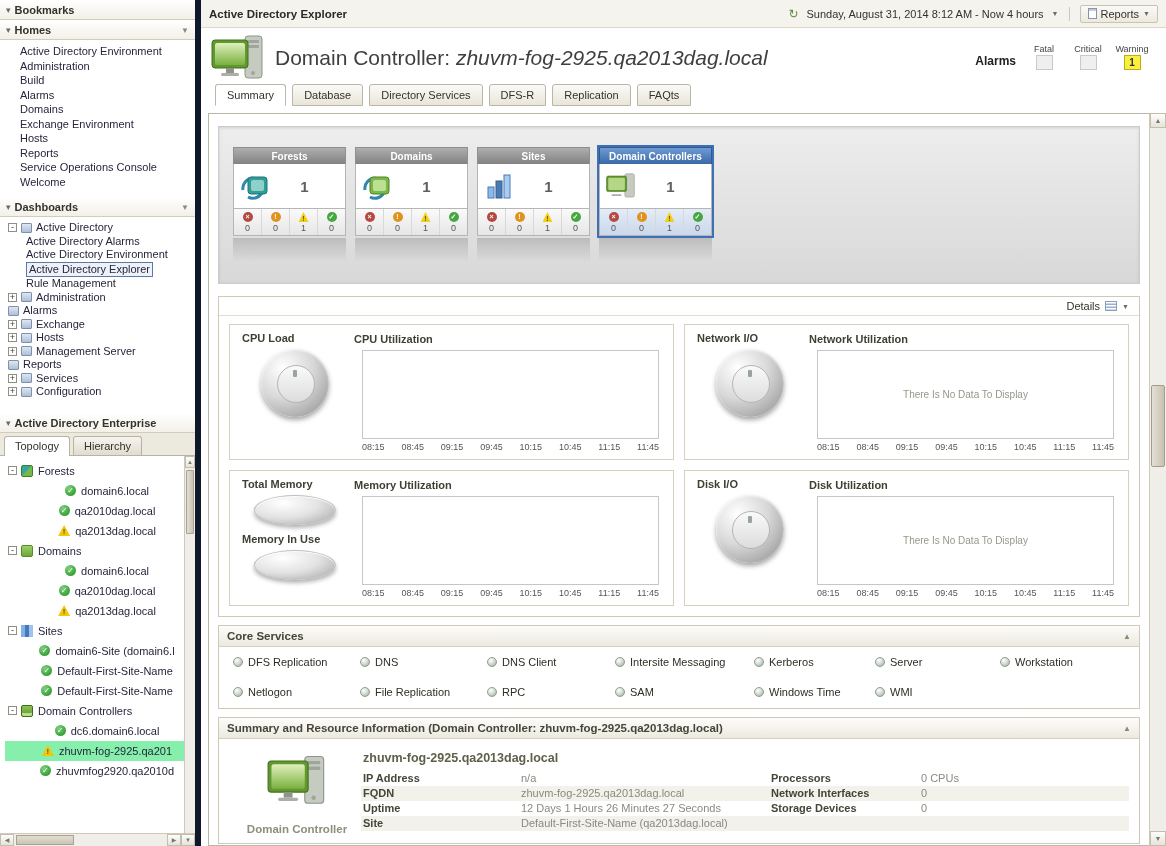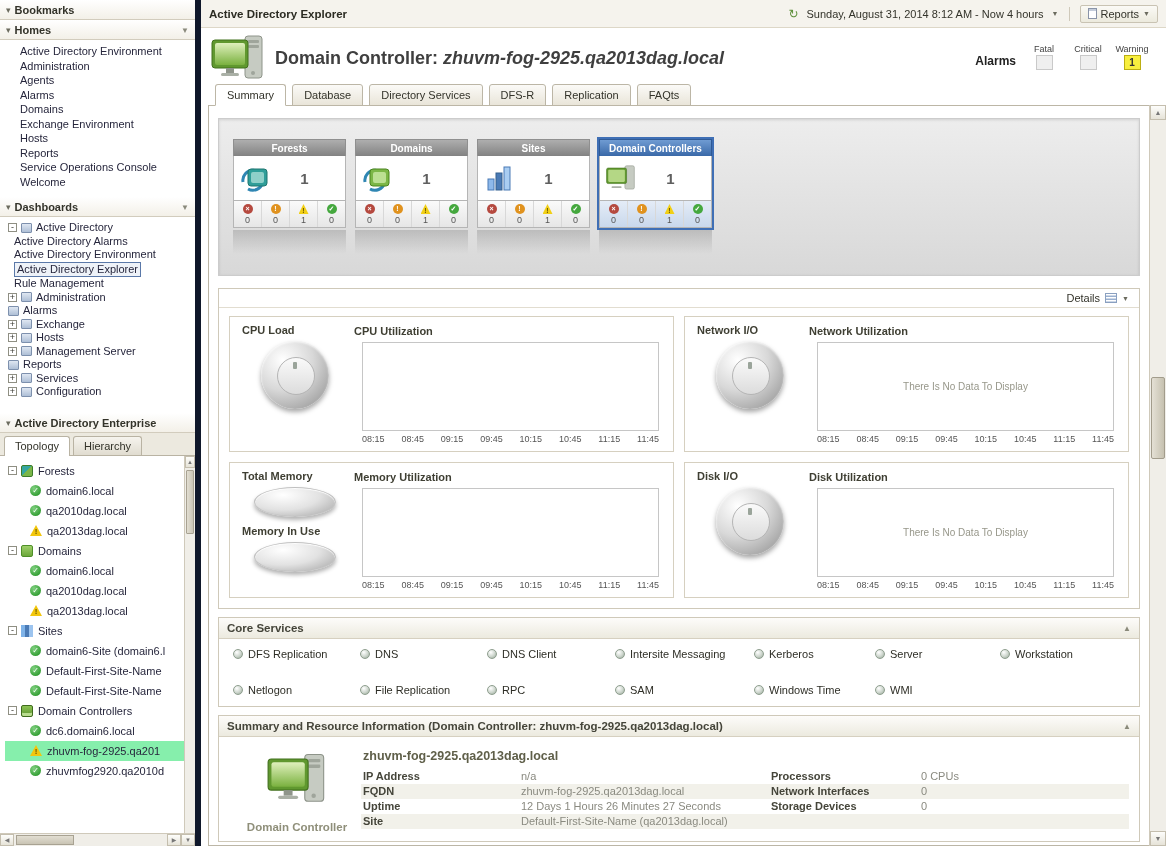--- a/index.html
+++ b/index.html
@@ -13,34 +13,34 @@
   .tw { color:#6b6b5e; font-size:9px; margin-right:4px; }
   .tw::before { content:"▾"; }
   .sec-title { font-weight:bold; color:#33332a; flex:1; font-size:11px; }
   .sec-caret { color:#8a8a7c; font-size:8px; }
   .sec-caret::before { content:"▼"; }
   .side-empty { padding:5px 6px 6px 20px; color:#3a3a30; }
   .homes-list { padding:4px 0 8px 0; }
   .side-item { padding:1px 4px 1px 20px; line-height:12.5px; color:#26263c; cursor:pointer; white-space:nowrap; }
   .dash-tree { padding:4px 0 14px 0; }
   .trow { display:flex; align-items:center; padding:0 2px 0 8px; line-height:13.5px; white-space:nowrap; cursor:pointer; }
-  .trow.lvl1 { padding-left:14px; }
+  .trow.lvl1 { padding-left:26px; }
   .tg { display:inline-block; width:9px; height:9px; border:1px solid #8f8f83; background:#fff; color:#3c3c34; font-size:9px; line-height:7px; text-align:center; margin-right:4px; flex:none; }
   .tg.minus::before { content:"-"; }
   .tg.plus::before { content:"+"; }
   .fico { display:inline-block; width:11px; height:10px; background:linear-gradient(#dfe7f2,#aebfd6); border:1px solid #7d90ad; border-radius:1px; margin-right:4px; flex:none; }
   .tlabel { color:#26263c; }
   .tlabel.selected { border:1px solid #5a78a8; background:#eef2f8; padding:0 2px; }
   .stabs { display:flex; border-bottom:1px solid #b9b3a3; background:#ece9df; padding:3px 4px 0 4px; }
   .stab { padding:3px 10px 2px 10px; border:1px solid #b9b3a3; border-bottom:none; border-radius:3px 3px 0 0; background:linear-gradient(#f6f4ee,#e0dcd0); margin-right:3px; color:#33332a; cursor:pointer; }
   .stab.active { background:#fff; margin-bottom:-1px; padding-bottom:4px; }
   .ent-wrap { flex:1; position:relative; overflow:hidden; }
   .ent-tree { position:absolute; left:0; right:11px; top:0; bottom:0; padding:5px 0 0 5px; overflow:hidden; }
   .erow { display:flex; align-items:center; line-height:20px; padding-left:3px; white-space:nowrap; overflow:hidden; cursor:pointer; }
-  .erow.item { padding-left:25px; }
+  .erow.item { padding-left:25px;justify-content:center; }
   .erow.item.selected { background:#86efac; }
   .mini { display:inline-block; width:12px; height:12px; margin-right:5px; flex:none; border-radius:2px; }
   .mini.forests { background:linear-gradient(135deg,#35a6a0 50%,#7ab648 50%); border:1px solid #3c7c2a; }
   .mini.domains { background:linear-gradient(#9ed06a,#6ca73a); border:1px solid #4e8f28; }
   .mini.sites { border:none; border-radius:0; background:linear-gradient(90deg,#7fb3e8 30%,#fff 30%,#fff 36%,#4a7ab5 36%,#4a7ab5 64%,#fff 64%,#fff 70%,#9cc4ef 70%); }
   .mini.dcs { background:linear-gradient(#8cc354,#5d9430); border:1px solid #3f6b1d; box-shadow:inset 0 -3px 0 #b9dc8f; }
   .st { display:inline-block; flex:none; margin-right:5px; }
   .st.ok { width:11px; height:11px; border-radius:50%; background:radial-gradient(circle at 35% 30%, #7fd07f, #39a139 70%); color:#fff; font-size:8px; line-height:11px; text-align:center; }
   .st.ok::before { content:"✓"; }
   .st.warn { width:12px; height:11px; background:#f2c60d; clip-path:polygon(50% 0,100% 100%,0 100%); color:#6b5600; font-size:8px; font-weight:bold; line-height:14px; text-align:center; }
@@ -63,31 +63,31 @@
   .timectl { display:flex; align-items:center; gap:8px; color:#33332a; cursor:pointer; }
   .clock-icon { color:#5d8f3a; font-size:12px; }
   .clock-icon::before { content:"↻"; }
   .caret-sm { color:#6b6b5e; font-size:7px; }
   .caret-sm::before { content:"▼"; }
   .vline { width:1px; height:14px; background:#cfc9ba; margin:0 10px; }
   .reports-btn { display:flex; align-items:center; gap:4px; border:1px solid #c9c3b3; background:linear-gradient(#fbfaf6,#eceadd); padding:2px 7px; border-radius:2px; cursor:pointer; color:#33332a; }
   .doc-icon { width:9px; height:11px; background:#fff; border:1px solid #8a94a8; box-shadow:inset 0 2px 0 #c4ccda; }
 
   .page-header { display:flex; align-items:center; padding:7px 14px 3px 10px; gap:10px; }
-  .page-title { flex:1; font-size:18px; color:#3f3f3f; white-space:nowrap; overflow:hidden;font-weight:bold; }
+  .page-title { flex:1; font-size:21px; color:#3f3f3f; white-space:nowrap; overflow:hidden; }
   .page-title .name { font-style:italic; }
   .alarms { display:flex; align-items:flex-end; gap:8px; padding-bottom:2px; }
   .alarms-cap { font-weight:bold; font-size:12px; color:#222; margin-bottom:2px; }
   .acols { display:flex; gap:4px; }
   .acol { display:flex; flex-direction:column; align-items:center; width:40px; }
   .acap { font-size:9px; color:#444; margin-bottom:1px; }
   .abox { width:17px; height:15px; background:#efefef; border:1px solid #c9c9c9; font-size:10px; line-height:14px; text-align:center; color:#333; cursor:pointer; }
   .abox.warn { background:#f8ef3e; border-color:#bcae13; font-weight:bold; }
 
-  .tabs { padding:0 0 0 14px; position:relative; z-index:2; margin-bottom:-1px; }
+  .tabs { padding:0 0 8px 14px; position:relative; z-index:2; margin-bottom:-1px; }
   .tab { display:inline-block; padding:4px 11px; margin-right:3px; border:1px solid #bcb6a6; border-bottom:1px solid #bcb6a6; border-radius:3px 3px 0 0; background:linear-gradient(#fbfaf7,#e9e5d9); color:#33332a; cursor:pointer; }
   .tab.active { background:#fff; border-bottom:1px solid #fff; }
 
   .content-row { flex:1; display:flex; min-height:0; padding-left:7px; }
   .content { flex:1; min-width:0; border:1px solid #bcb6a6; border-right:none; background:#fff; overflow:hidden; padding:12px 9px 0 9px; }
 
   
   .vscroll { width:17px; flex:none; background:#f0eee8; border-left:1px solid #cfc9ba; position:relative; }
   .vscroll .sb-btn { height:15px; font-size:7px; line-height:14px; }
   .vscroll .sb-btn.up { position:absolute; top:0; left:0; right:0; }
@@ -130,21 +130,21 @@
   .knob { width:68px; height:68px; border-radius:50%; background:radial-gradient(circle at 32% 28%, #ffffff, #d8d8d8 45%, #a9a9a9 78%, #8f8f8f); box-shadow:0 3px 5px rgba(0,0,0,.35), inset 0 1px 2px rgba(255,255,255,.8); position:relative; }
   .knob::before { content:""; position:absolute; left:16px; top:16px; width:36px; height:36px; border-radius:50%; background:linear-gradient(#fafafa,#dcdcdc); border:1px solid #b5b5b5; }
   .knob::after { content:""; position:absolute; left:32px; top:21px; width:4px; height:7px; background:#9aa49a; border-radius:1px; }
   .egauge { width:82px; height:30px; border-radius:50%; background:radial-gradient(ellipse at 35% 25%, #ffffff, #e2e2e2 50%, #b2b2b2 88%); box-shadow:0 3px 4px rgba(0,0,0,.3), inset 0 1px 1px rgba(255,255,255,.9); border:1px solid #c0c0c0; margin-bottom:8px; }
   .chart-col { flex:1; min-width:0; display:flex; flex-direction:column; }
   .chart-title { font-weight:bold; color:#3f3f33; margin:1px 0 5px 0; }
   .plot { flex:1; border:1px solid #c6c6c6; margin:0 8px; background:#fff; display:flex; align-items:center; justify-content:center; }
   .no-data { color:#97978a; font-size:10px; }
   .xaxis { display:flex; justify-content:space-between; padding:3px 8px 0 8px; color:#555; font-size:9px; }
 
-  .services-body { display:grid; grid-template-columns:127px 127px 128px 139px 121px 125px 1fr; row-gap:24px; padding:9px 6px 10px 14px; }
+  .services-body { display:grid; grid-template-columns:127px 127px 128px 139px 121px 125px 1fr; row-gap:18px; padding:9px 6px 10px 14px; }
   .svc { display:flex; align-items:center; }
   .svc-dot { width:10px; height:10px; border-radius:50%; background:radial-gradient(circle at 35% 30%, #ffffff, #ccd5cc 55%, #94a494); border:1px solid #8e9e8e; margin-right:5px; flex:none; }
   .svc-label { color:#2e2e26; white-space:nowrap; }
 
   .sum-body { display:flex; padding:12px 10px 8px 14px; }
   .sum-icon-col { width:128px; flex:none; display:flex; flex-direction:column; align-items:center; padding-top:4px; }
   .sum-entity { font-weight:bold; color:#8f8f7a; margin-top:16px; font-size:11.5px; }
   .sum-fields { flex:1; min-width:0; }
   .sum-name { font-weight:bold; color:#5f5f49; font-size:12.5px; margin:0 0 6px 2px; }
   .srow { display:grid; grid-template-columns:158px 250px 150px 1fr; line-height:15px; padding:0 2px; }
@@ -165,21 +165,21 @@
     </div>
 
     <div class="sec-head">
       <span class="tw"></span>
       <span class="sec-title">Homes</span>
       <span class="sec-caret"></span>
     </div>
     <div class="homes-list">
       <div class="side-item">Active Directory Environment</div>
       <div class="side-item">Administration</div>
-      <div class="side-item">Agents</div>
+      <div class="side-item">Build</div>
       <div class="side-item">Alarms</div>
       <div class="side-item">Domains</div>
       <div class="side-item">Exchange Environment</div>
       <div class="side-item">Hosts</div>
       <div class="side-item">Reports</div>
       <div class="side-item">Service Operations Console</div>
       <div class="side-item">Welcome</div>
     </div>
 
     <div class="sec-head">

